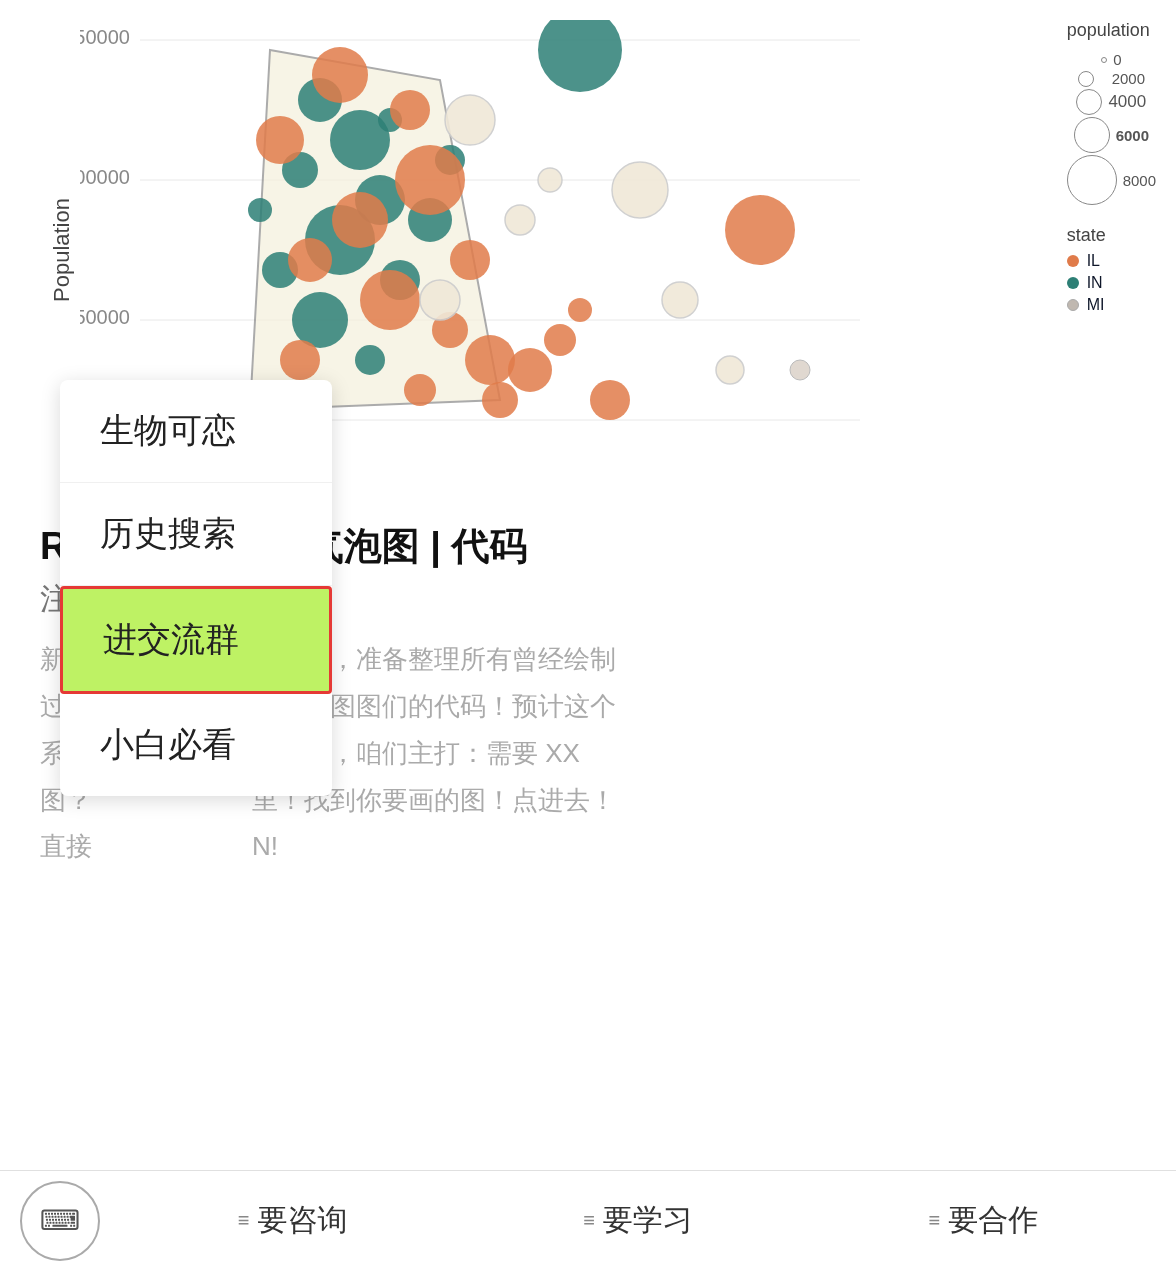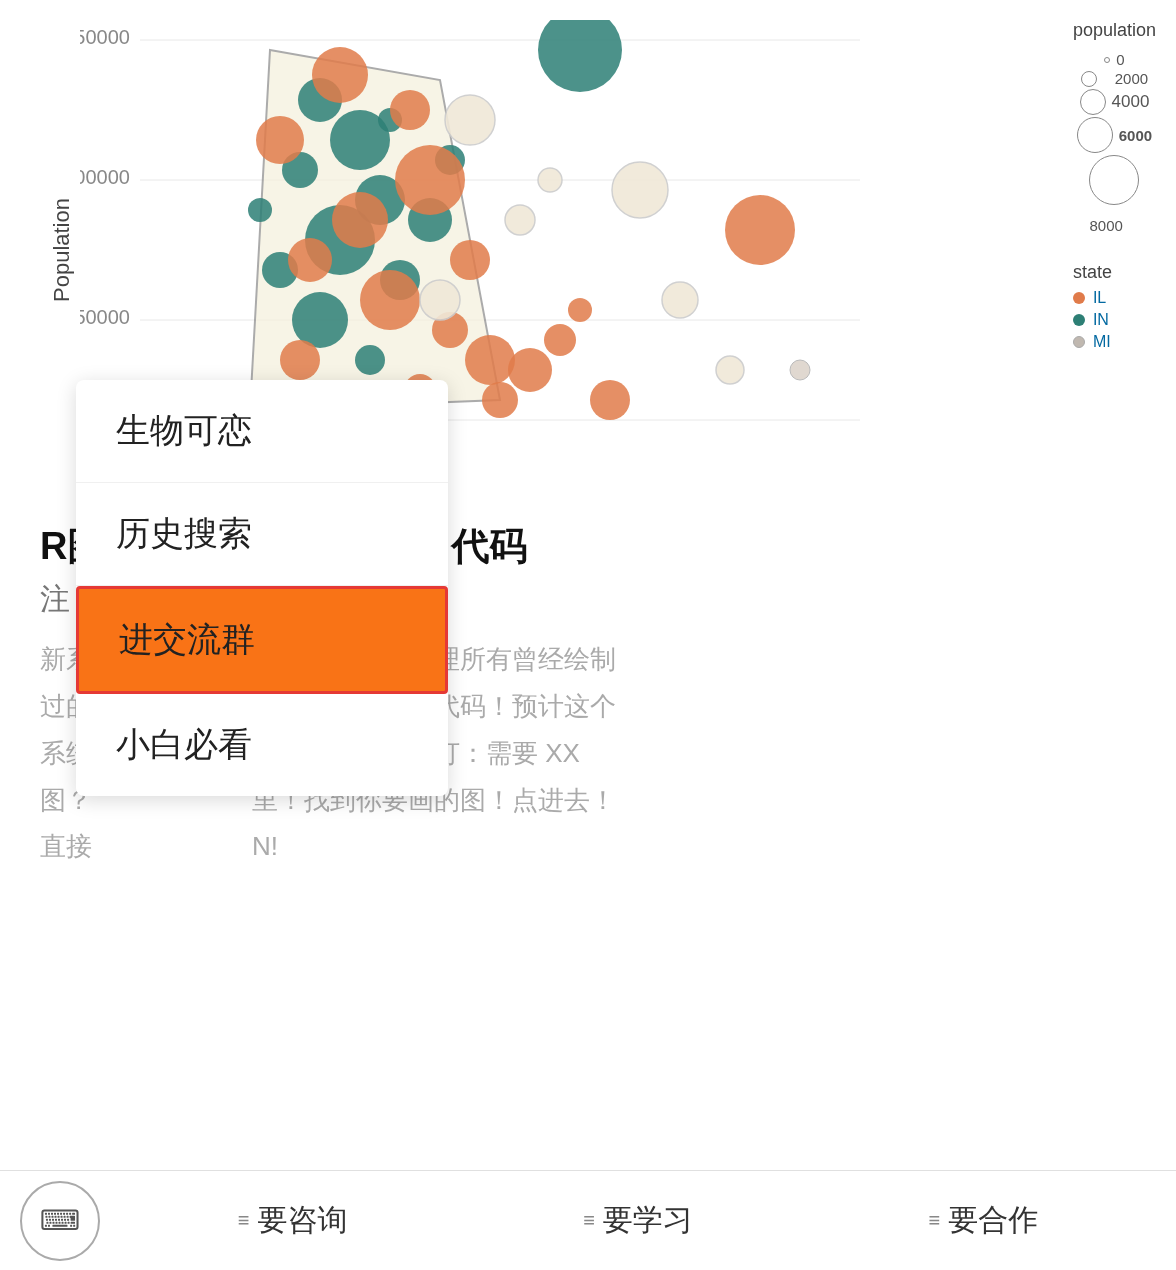--- a/index.html
+++ b/index.html
@@ -35,22 +35,22 @@
     
     .text-content {
       padding: 20px 40px;
       position: relative;
     }
 
     
     .dropdown-overlay {
       position: absolute;
       top: 380px;
-      left: 76px;
-      width: 372px;
+      left: 60px;
+      width: 272px;
       background: #fff;
       border-radius: 8px;
       box-shadow: 0 4px 20px rgba(0,0,0,0.15);
       z-index: 100;
       overflow: hidden;
     }
 
     .dropdown-item {
       padding: 28px 40px;
       font-size: 34px;
@@ -58,21 +58,21 @@
       border-bottom: 1px solid #f0f0f0;
       cursor: pointer;
     }
 
     .dropdown-item:last-child {
       border-bottom: none;
       font-family: Liberation Serif, serif;
     }
 
     .dropdown-item.highlighted {
-      background: #f97316;
+      background: #bef264;
       border: 3px solid #e53935;
       border-radius: 4px;
       color: #222;
     }
 
     
     .bottom-nav {
       position: absolute;
       bottom: 0;
       left: 0;
@@ -129,33 +129,33 @@
       color: #444;
       margin-bottom: 6px;
     }
 
     .legend-item {
       display: flex;
       align-items: center;
       gap: 8px;
       margin-bottom: 4px;
       font-size: 16px;
-      color: #0369a1;
+      color: #0f172a;
     }
 
     .legend-dot {
       border-radius: 50%;
     }
 
     .legend-size-section {
       margin-bottom: 12px;
     }
 
     .legend-state-section {
-      margin-top: 24px;
+      margin-top: 16px;
     }
 
     
     .y-axis-label {
       position: absolute;
       left: 10px;
       top: 50%;
       transform: translateY(-50%) rotate(-90deg);
       font-size: 22px;
       color: #444;
@@ -244,21 +244,21 @@
             <span style="font-size:15px; color:#555;">2000</span>
           </div>
           <div style="display:flex; align-items:center; gap:6px;">
             <div style="width:26px; height:26px; border-radius:50%; border:1.5px solid #888; background:transparent;"></div>
             <span style="font-size:17px; color:#555;">4000</span>
           </div>
           <div style="display:flex; align-items:center; gap:6px;font-weight:bold;">
             <div style="width:36px; height:36px; border-radius:50%; border:1.5px solid #888; background:transparent;"></div>
             <span style="font-size:15px; color:#555;">6000</span>
           </div>
-          <div style="display:flex; align-items:flex-start; gap:12px;flex-direction:column;">
+          <div style="display:flex; align-items:center; gap:6px;">
             <div style="width:50px; height:50px; border-radius:50%; border:1.5px solid #888; background:transparent;"></div>
             <span style="font-size:15px; color:#555;">8000</span>
           </div>
         </div>
       </div>
       <div class="legend-state-section">
         <div class="legend-title">state</div>
         <div class="legend-item">
           <div class="legend-dot" style="width:12px; height:12px; background:#E07B4A;"></div>
           <span>IL</span>

